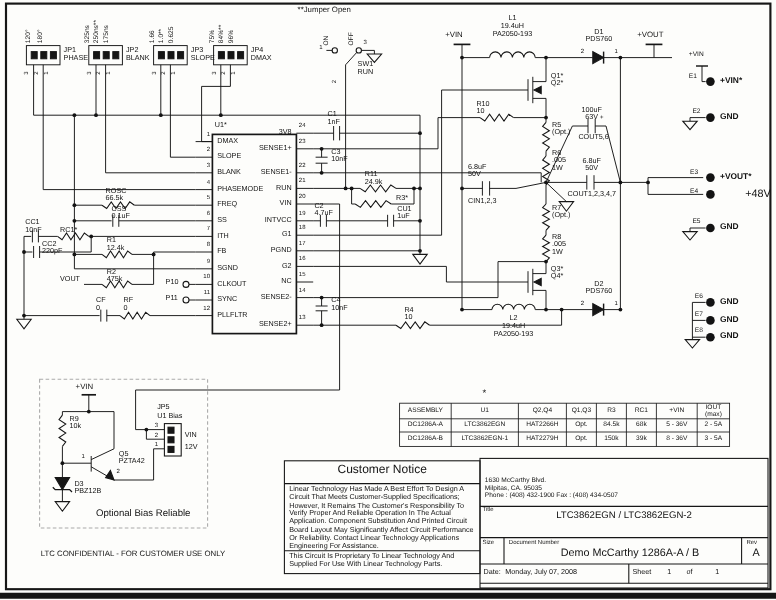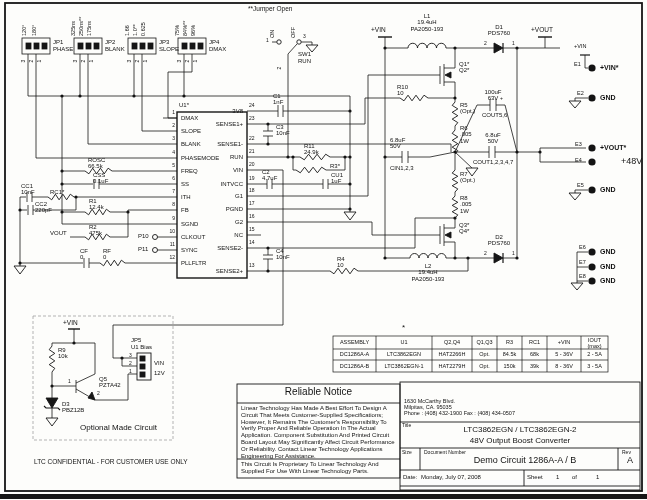--- a/index.html
+++ b/index.html
@@ -692,21 +692,21 @@
       <span>D3</span>
       <span>PBZ12B</span>
     </div>
 <span class="t" style="left:131px;top:337px">JP5</span>
 <span class="t" style="left:131px;top:344px">U1 Bias</span>
 <span class="t t5" style="left:129px;top:353px">3</span>
 <span class="t t5" style="left:129px;top:361px">2</span>
 <span class="t t5" style="left:129px;top:369px">1</span>
 <span class="t" style="left:154px;top:360px">VIN</span>
 <span class="t" style="left:154px;top:370px">12V</span>
-<span class="t t8" style="left:80px;top:424px">Optional Made Circuit</span>
+<span class="t t8" style="left:80px;top:424px">Optional Bias Reliable</span>
 
 <span class="t t8" style="left:402px;top:324px">*</span>
 <span class="t t65" style="left:34px;top:458px">LTC CONFIDENTIAL - FOR CUSTOMER USE ONLY</span>
 
 <div class="cell" style="left:333px;top:339px;width:43px">ASSEMBLY</div>
 <div class="cell" style="left:376px;top:339px;width:56px">U1</div>
 <div class="cell" style="left:432px;top:339px;width:40px">Q2,Q4</div>
 <div class="cell" style="left:472px;top:339px;width:25px">Q1,Q3</div>
 <div class="cell" style="left:497px;top:339px;width:25px">R3</div>
 <div class="cell" style="left:522px;top:339px;width:25px">RC1</div>
@@ -723,33 +723,32 @@
 <div class="cell" style="left:581px;top:351px;width:27px">2 - 5A</div>
 <div class="cell" style="left:333px;top:363px;width:43px">DC1286A-B</div>
 <div class="cell" style="left:376px;top:363px;width:56px">LTC3862EGN-1</div>
 <div class="cell" style="left:432px;top:363px;width:40px">HAT2279H</div>
 <div class="cell" style="left:472px;top:363px;width:25px">Opt.</div>
 <div class="cell" style="left:497px;top:363px;width:25px">150k</div>
 <div class="cell" style="left:522px;top:363px;width:25px">39k</div>
 <div class="cell" style="left:547px;top:363px;width:34px">8 - 36V</div>
 <div class="cell" style="left:581px;top:363px;width:27px">3 - 5A</div>
 
-<div class="t t10 c" style="left:237px;top:387px;width:163px">Reliable Notice</div>
+<div class="t t10 c" style="left:237px;top:387px;width:163px">Customer Notice</div>
 <div class="body-text" style="left:241px;top:405px;width:155px">Linear Technology Has Made A Best Effort To Design A Circuit That Meets Customer-Supplied Specifications; However, It Remains The Customer's Responsibility To Verify Proper And Reliable Operation In The Actual Application. Component Substitution And Printed Circuit Board Layout May Significantly Affect Circuit Performance Or Reliability. Contact Linear Technology Applications Engineering For Assistance.</div>
 <div class="body-text" style="left:241px;top:461px;width:155px">This Circuit Is Proprietary To Linear Technology And Supplied For Use With Linear Technology Parts.</div>
 
 <span class="t t55" style="left:404px;top:399px">1630 McCarthy Blvd.</span>
 <span class="t t55" style="left:404px;top:405px">Milpitas, CA. 95035</span>
 <span class="t t55" style="left:404px;top:411px">Phone : (408) 432-1900  Fax : (408) 434-0507</span>
 <span class="t t5" style="left:402px;top:423px">Title</span>
 <div class="t t8 c" style="left:420px;top:426px;width:200px">LTC3862EGN / LTC3862EGN-2</div>
-<div class="t t8 c" style="left:420px;top:437px;width:200px">48V Output Boost Converter</div>
 <span class="t t5" style="left:402px;top:450px">Size</span>
 <span class="t t5" style="left:424px;top:450px">Document Number</span>
-<div class="t t9 c" style="left:440px;top:456px;width:170px">Demo Circuit 1286A-A / B</div>
+<div class="t t9 c" style="left:440px;top:456px;width:170px">Demo McCarthy 1286A-A / B</div>
 <span class="t t5" style="left:622px;top:450px">Rev</span>
 <span class="t t9" style="left:627px;top:456px">A</span>
 <span class="t" style="left:403px;top:474px">Date:</span>
 <span class="t" style="left:421px;top:474px">Monday, July 07, 2008</span>
 <span class="t" style="left:527px;top:474px">Sheet</span>
 <span class="t" style="left:556px;top:474px">1</span>
 <span class="t" style="left:572px;top:474px">of</span>
 <span class="t" style="left:596px;top:474px">1</span>
 
 </div>

